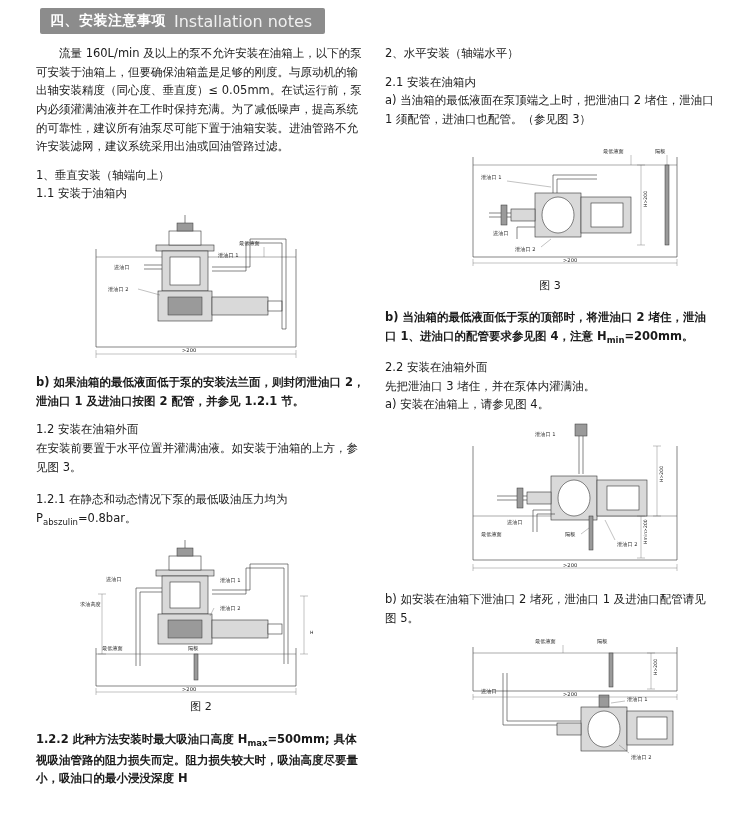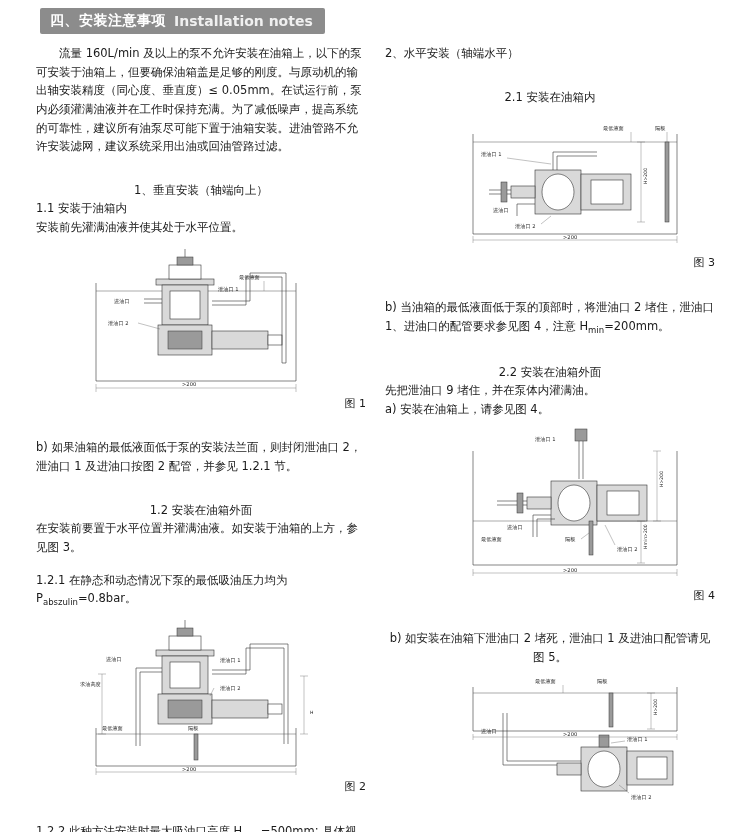--- a/index.html
+++ b/index.html
@@ -30,46 +30,46 @@
     box-sizing: border-box;
   }
   .header .cn {
     color: #ffffff;
     font-size: 14px;
     font-weight: bold;
     letter-spacing: 0.5px;
   }
   .header .en {
     color: #f0f0f0;
-    font-size: 14px;
+    font-size: 16px;
     margin-left: 8px;
-    font-weight: bold;
+    font-weight: normal;
   }
   
   .col {
     position: absolute;
     top: 44px;
     width: 330px;
     font-size: 11.5px;
     line-height: 1.62;
   }
   .col.left { left: 36px; }
   .col.right { left: 385px; }
 
   p {
     margin: 0 0 0 0;
   }
   .para { margin-bottom: 2px; }
   .indent { text-indent: 2em; }
   .gap6 { margin-top: 14px; }
-  .gap10 { margin-top: 25px; text-align: center; }
-  .gap14 { margin-top: 26px; }
+  .gap10 { margin-top: 10px; }
+  .gap14 { margin-top: 14px; font-weight: bold; }
   .sub { font-size: 8.5px; vertical-align: sub; }
   .figcap {
-    text-align: right;
+    text-align: center;
     font-size: 11px;
     margin-top: 2px;
   }
   .figbox {
     margin: 6px auto 0 auto;
     position: relative;
   }
   svg { display: block; }
   .tiny { font-size: 5.2px; fill: #222; font-family: "DejaVu Sans", sans-serif; }
   .tiny2 { font-size: 4.6px; fill: #222; font-family: "DejaVu Sans", sans-serif; }
@@ -87,21 +87,20 @@
   <span class="cn">四、安装注意事项</span>
   <span class="en">Installation notes</span>
 </div>
 
 <div class="col left">
 
   <p class="para indent">流量 160L/min 及以上的泵不允许安装在油箱上，以下的泵可安装于油箱上，但要确保油箱盖是足够的刚度。与原动机的输出轴安装精度（同心度、垂直度）≤ 0.05mm。在试运行前，泵内必须灌满油液并在工作时保持充满。为了减低噪声，提高系统的可靠性，建议所有油泵尽可能下置于油箱安装。进油管路不允许安装滤网，建议系统采用出油或回油管路过滤。</p>
 
   <p class="gap10">1、垂直安装（轴端向上）</p>
   <p>1.1 安装于油箱内</p>
-  <p>安装前先灌满油液并使其处于水平位置。</p>
 
   <div class="figbox">
     <svg width="330" height="150" viewBox="0 0 330 150">
       <defs>
         <pattern id="hatchPat" width="3" height="3" patternTransform="rotate(45)" patternUnits="userSpaceOnUse">
           <line x1="0" y1="0" x2="0" y2="3" stroke="#555" stroke-width="0.4"></line>
         </pattern>
       </defs>
 
       <path class="ln" d="M60 40 L60 138 L260 138 L260 40"></path>
@@ -135,21 +134,20 @@
       <path class="ln" d="M176 58 L214 58 L214 30 L250 30 L250 120"></path>
       <path class="ln" d="M176 62 L210 62 L210 34 L246 34 L246 120"></path>
       <line class="ln" x1="246" y1="120" x2="250" y2="120"></line>
 
       <line class="thin" x1="60" y1="145" x2="260" y2="145"></line>
       <line class="thin" x1="60" y1="141" x2="60" y2="149"></line>
       <line class="thin" x1="260" y1="141" x2="260" y2="149"></line>
       <text class="tiny" x="146" y="143">&gt;200</text>
     </svg>
   </div>
-  <div class="figcap">图 1</div>
 
   <p class="gap14">b) 如果油箱的最低液面低于泵的安装法兰面，则封闭泄油口 2，泄油口 1 及进油口按图 2 配管，并参见 1.2.1 节。</p>
 
   <p class="gap10">1.2 安装在油箱外面</p>
   <p>在安装前要置于水平位置并灌满油液。如安装于油箱的上方，参见图 3。</p>
   <p class="gap6">1.2.1 在静态和动态情况下泵的最低吸油压力均为</p>
   <p>
     <span>P</span><span class="sub">abszulin</span><span>=0.8bar。</span>
   </p>
 
@@ -205,20 +203,21 @@
   <p class="gap14">
     <span>1.2.2 此种方法安装时最大吸油口高度 H</span><span class="sub">max</span><span>=500mm; 具体视吸油管路的阻力损失而定。阻力损失较大时，吸油高度尽要量小，吸油口的最小浸没深度 H</span>
   </p>
 </div>
 
 <div class="col right">
 
   <p>2、水平安装（轴端水平）</p>
 
   <p class="gap10">2.1 安装在油箱内</p>
+  <p>a) 当油箱的最低液面在泵顶端之上时，把泄油口 2 堵住，泄油口 1 须配管，进油口也配管。（参见图 3）</p>
 
   <div class="figbox">
     <svg width="330" height="140" viewBox="0 0 330 140">
 
       <path class="ln" d="M88 22 L88 122 L292 122 L292 22"></path>
       <line class="ln2" x1="88" y1="30" x2="292" y2="30"></line>
       <text class="tiny" x="218" y="18">最低液面</text>
       <text class="tiny" x="270" y="18">隔板</text>
       <line class="thin" x1="246" y1="20" x2="246" y2="30"></line>
       <line class="thin" x1="282" y1="20" x2="282" y2="30"></line>
@@ -257,21 +256,21 @@
       <text class="tiny" x="178" y="127">&gt;200</text>
     </svg>
   </div>
   <div class="figcap">图 3</div>
 
   <p class="gap14">
     <span>b) 当油箱的最低液面低于泵的顶部时，将泄油口 2 堵住，泄油口 1、进油口的配管要求参见图 4，注意 H</span><span class="sub">min</span><span>=200mm。</span>
   </p>
 
   <p class="gap10">2.2 安装在油箱外面</p>
-  <p>先把泄油口 9 堵住，并在泵体内灌满油。</p>
+  <p>先把泄油口 3 堵住，并在泵体内灌满油。</p>
   <p>a) 安装在油箱上，请参见图 4。</p>
 
   <div class="figbox">
     <svg width="330" height="160" viewBox="0 0 330 160">
 
       <path class="ln" d="M88 26 L88 140 L292 140 L292 26"></path>
       <line class="ln2" x1="88" y1="96" x2="292" y2="96"></line>
 
       <text class="tiny" x="150" y="16">泄油口 1</text>
       <rect class="filld" x="190" y="4" width="12" height="12"></rect>
@@ -308,21 +307,20 @@
       <line class="thin" x1="256" y1="96" x2="256" y2="138"></line>
       <line class="thin" x1="252" y1="96" x2="260" y2="96"></line>
       <line class="thin" x1="252" y1="138" x2="260" y2="138"></line>
 
       <line class="thin" x1="88" y1="148" x2="292" y2="148"></line>
       <line class="thin" x1="88" y1="144" x2="88" y2="151"></line>
       <line class="thin" x1="292" y1="144" x2="292" y2="151"></line>
       <text class="tiny" x="178" y="147">&gt;200</text>
     </svg>
   </div>
-  <div class="figcap">图 4</div>
 
   <p class="gap10">b) 如安装在油箱下泄油口 2 堵死，泄油口 1 及进油口配管请见图 5。</p>
 
   <div class="figbox">
     <svg width="330" height="130" viewBox="0 0 330 130">
 
       <path class="ln" d="M88 14 L88 58 L292 58 L292 14"></path>
       <line class="ln2" x1="88" y1="20" x2="292" y2="20"></line>
       <text class="tiny" x="150" y="10">最低液面</text>
       <text class="tiny" x="212" y="10">隔板</text>

